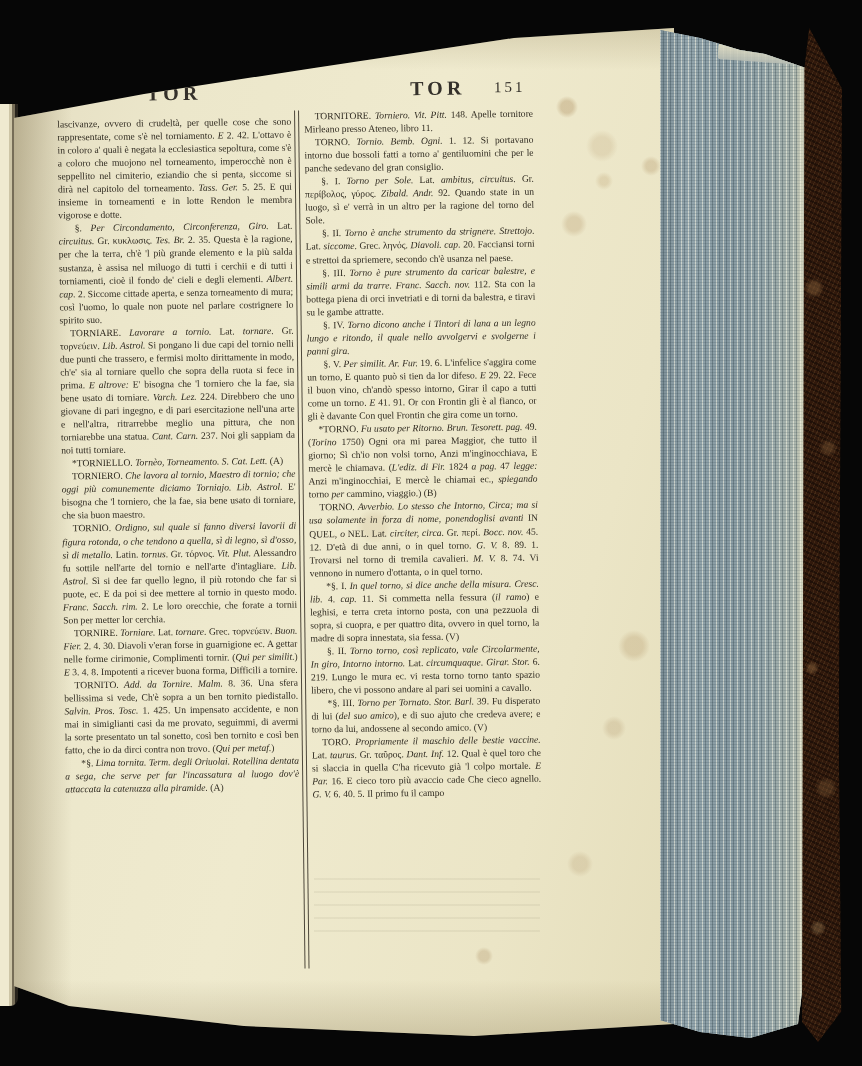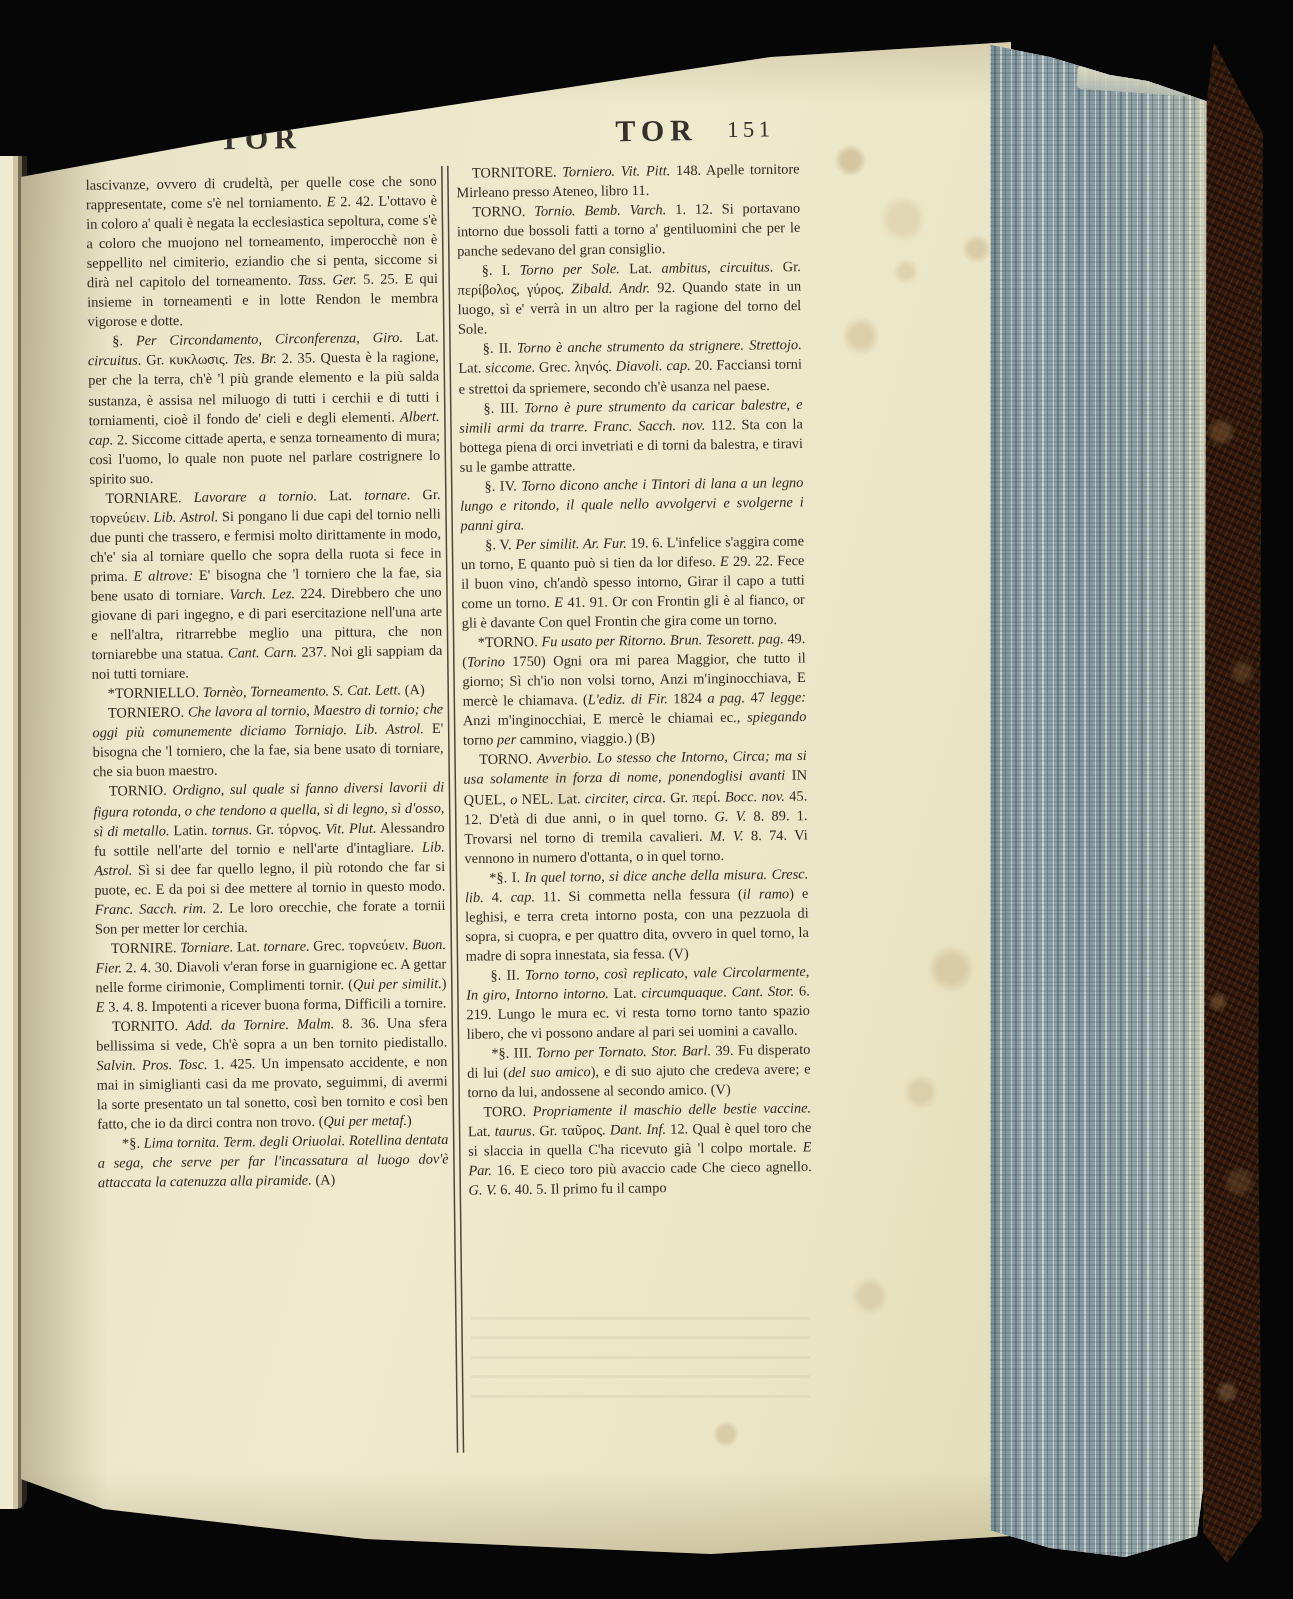--- a/index.html
+++ b/index.html
@@ -43,21 +43,21 @@
   
   .show-through{position:absolute;left:300px;top:852px;width:226px;height:64px;opacity:.5;
     background:repeating-linear-gradient(180deg, rgba(110,105,80,.16) 0 2px, transparent 2px 13px);}
 
   .content{position:absolute;left:0;top:0;width:660px;height:1014px;
     transform:rotate(-0.7deg);transform-origin:50% 0;color:var(--ink);}
 
   .hdr{position:absolute;font-size:20px;letter-spacing:4px;font-weight:bold;color:#34302a;}
   .hdr-left{left:116px;top:54px;width:86px;text-align:center;}
   .hdr-right{left:380px;top:52px;width:86px;text-align:center;}
-  .pagenum{position:absolute;left:470px;top:55px;width:50px;
+  .pagenum{position:absolute;left:470px;top:55px;width:50px;text-align:center;
     font-size:15px;letter-spacing:3px;color:#34302a;}
 
   .col{position:absolute;overflow:hidden;text-align:justify;
     font-size:9.6px;line-height:13.05px;color:var(--ink);}
   .col-left{left:42px;top:88px;width:234px;height:852px;}
   .col-right{left:289px;top:83px;width:229px;height:842px;}
 
   .divider{position:absolute;left:279px;top:84px;width:3px;height:858px;
     border-left:1.4px solid var(--divider);border-right:1.4px solid var(--divider);}
 
@@ -114,30 +114,30 @@
           <p class="para"><span>*TORNIELLO. </span><span class="it">Tornèo, Torneamento. S. Cat. Lett.</span><span> (A)</span></p>
           <p class="para"><span>TORNIERO. </span><span class="it">Che lavora al tornio, Maestro di tornio; che oggi più comunemente diciamo Torniajo. Lib. Astrol.</span><span> E' bisogna che 'l torniero, che la fae, sia bene usato di torniare, che sia buon maestro.</span></p>
           <p class="para"><span>TORNIO. </span><span class="it">Ordigno, sul quale si fanno diversi lavorii di figura rotonda, o che tendono a quella, sì di legno, sì d'osso, sì di metallo.</span><span> Latin. </span><span class="it">tornus</span><span>. Gr. τόρνος. </span><span class="it">Vit. Plut.</span><span> Alessandro fu sottile nell'arte del tornio e nell'arte d'intagliare. </span><span class="it">Lib. Astrol.</span><span> Sì si dee far quello legno, il più rotondo che far si puote, ec. E da poi si dee mettere al tornio in questo modo. </span><span class="it">Franc. Sacch. rim.</span><span> 2. Le loro orecchie, che forate a tornii Son per metter lor cerchia.</span></p>
           <p class="para"><span>TORNIRE. </span><span class="it">Torniare.</span><span> Lat. </span><span class="it">tornare</span><span>. Grec. τορνεύειν. </span><span class="it">Buon. Fier.</span><span> 2. 4. 30. Diavoli v'eran forse in guarnigione ec. A gettar nelle forme cirimonie, Complimenti tornir. (</span><span class="it">Qui per similit.</span><span>) </span><span class="it">E</span><span> 3. 4. 8. Impotenti a ricever buona forma, Difficili a tornire.</span></p>
           <p class="para"><span>TORNITO. </span><span class="it">Add. da Tornire. Malm.</span><span> 8. 36. Una sfera bellissima si vede, Ch'è sopra a un ben tornito piedistallo. </span><span class="it">Salvin. Pros. Tosc.</span><span> 1. 425. Un impensato accidente, e non mai in simiglianti casi da me provato, seguimmi, di avermi la sorte presentato un tal sonetto, così ben tornito e così ben fatto, che io da dirci contra non trovo. (</span><span class="it">Qui per metaf.</span><span>)</span></p>
           <p class="para sec"><span>*§. </span><span class="it">Lima tornita. Term. degli Oriuolai. Rotellina dentata a sega, che serve per far l'incassatura al luogo dov'è attaccata la catenuzza alla piramide.</span><span> (A)</span></p>
         </div>
       <div class="divider"></div>
       <div class="col col-right">
           <p class="para"><span>TORNITORE. </span><span class="it">Torniero. Vit. Pitt.</span><span> 148. Apelle tornitore Mirleano presso Ateneo, libro 11.</span></p>
-          <p class="para"><span>TORNO. </span><span class="it">Tornio. Bemb. Varch.</span><span> 1. 12. Si portavano intorno due bossoli fatti a torno a' gentiluomini che per le panche sedevano del gran consiglio.</span></p>
+          <p class="para"><span>TORNO. </span><span class="it">Tornio. Bemb. Ogni.</span><span> 1. 12. Si portavano intorno due bossoli fatti a torno a' gentiluomini che per le panche sedevano del gran consiglio.</span></p>
           <p class="para sec"><span>§. I. </span><span class="it">Torno per Sole.</span><span> Lat. </span><span class="it">ambitus, circuitus</span><span>. Gr. περίβολος, γύρος. </span><span class="it">Zibald. Andr.</span><span> 92. Quando state in un luogo, sì e' verrà in un altro per la ragione del torno del Sole.</span></p>
           <p class="para sec"><span>§. II. </span><span class="it">Torno è anche strumento da strignere. Strettojo.</span><span> Lat. </span><span class="it">siccome</span><span>. Grec. ληνός. </span><span class="it">Diavoli. cap.</span><span> 20. Facciansi torni e strettoi da spriemere, secondo ch'è usanza nel paese.</span></p>
           <p class="para sec"><span>§. III. </span><span class="it">Torno è pure strumento da caricar balestre, e simili armi da trarre. Franc. Sacch. nov.</span><span> 112. Sta con la bottega piena di orci invetriati e di torni da balestra, e tiravi su le gambe attratte.</span></p>
           <p class="para sec"><span>§. IV. </span><span class="it">Torno dicono anche i Tintori di lana a un legno lungo e ritondo, il quale nello avvolgervi e svolgerne i panni gira.</span></p>
           <p class="para sec"><span>§. V. </span><span class="it">Per similit. Ar. Fur.</span><span> 19. 6. L'infelice s'aggira come un torno, E quanto può si tien da lor difeso. </span><span class="it">E</span><span> 29. 22. Fece il buon vino, ch'andò spesso intorno, Girar il capo a tutti come un torno. </span><span class="it">E</span><span> 41. 91. Or con Frontin gli è al fianco, or gli è davante Con quel Frontin che gira come un torno.</span></p>
           <p class="para"><span>*TORNO. </span><span class="it">Fu usato per Ritorno. Brun. Tesorett. pag.</span><span> 49. (</span><span class="it">Torino</span><span> 1750) Ogni ora mi parea Maggior, che tutto il giorno; Sì ch'io non volsi torno, Anzi m'inginocchiava, E mercè le chiamava. (</span><span class="it">L'ediz. di Fir.</span><span> 1824 </span><span class="it">a pag.</span><span> 47 </span><span class="it">legge:</span><span> Anzi m'inginocchiai, E mercè le chiamai ec., </span><span class="it">spiegando</span><span> torno </span><span class="it">per</span><span> cammino, viaggio.) (B)</span></p>
           <p class="para"><span>TORNO. </span><span class="it">Avverbio. Lo stesso che Intorno, Circa; ma si usa solamente in forza di nome, ponendoglisi avanti</span><span> IN QUEL, </span><span class="it">o</span><span> NEL. Lat. </span><span class="it">circiter, circa</span><span>. Gr. περί. </span><span class="it">Bocc. nov.</span><span> 45. 12. D'età di due anni, o in quel torno. </span><span class="it">G. V.</span><span> 8. 89. 1. Trovarsi nel torno di tremila cavalieri. </span><span class="it">M. V.</span><span> 8. 74. Vi vennono in numero d'ottanta, o in quel torno.</span></p>
           <p class="para sec"><span>*§. I. </span><span class="it">In quel torno, si dice anche della misura. Cresc. lib.</span><span> 4. </span><span class="it">cap.</span><span> 11. Si commetta nella fessura (</span><span class="it">il ramo</span><span>) e leghisi, e terra creta intorno posta, con una pezzuola di sopra, si cuopra, e per quattro dita, ovvero in quel torno, la madre di sopra innestata, sia fessa. (V)</span></p>
-          <p class="para sec"><span>§. II. </span><span class="it">Torno torno, così replicato, vale Circolarmente, In giro, Intorno intorno.</span><span> Lat. </span><span class="it">circumquaque</span><span>. </span><span class="it">Cant. Stor.</span><span> 6. 219. Lungo le mura ec. vi resta torno torno tanto spazio libero, che vi possono andare al pari sei uomini a cavallo.</span></p>
+          <p class="para sec"><span>§. II. </span><span class="it">Torno torno, così replicato, vale Circolarmente, In giro, Intorno intorno.</span><span> Lat. </span><span class="it">circumquaque</span><span>. </span><span class="it">Girar. Stor.</span><span> 6. 219. Lungo le mura ec. vi resta torno torno tanto spazio libero, che vi possono andare al pari sei uomini a cavallo.</span></p>
           <p class="para sec"><span>*§. III. </span><span class="it">Torno per Tornato. Stor. Barl.</span><span> 39. Fu disperato di lui (</span><span class="it">del suo amico</span><span>), e di suo ajuto che credeva avere; e torno da lui, andossene al secondo amico. (V)</span></p>
           <p class="para"><span>TORO. </span><span class="it">Propriamente il maschio delle bestie vaccine.</span><span> Lat. </span><span class="it">taurus</span><span>. Gr. ταῦρος. </span><span class="it">Dant. Inf.</span><span> 12. Qual è quel toro che si slaccia in quella C'ha ricevuto già 'l colpo mortale. </span><span class="it">E Par.</span><span> 16. E cieco toro più avaccio cade Che cieco agnello. </span><span class="it">G. V.</span><span> 6. 40. 5. Il primo fu il campo</span></p>
         </div>
     </div>
     <div class="show-through"></div>
   </div>
 
   <div class="fore-edge"></div>
   <div class="cover"></div>
 </div>

